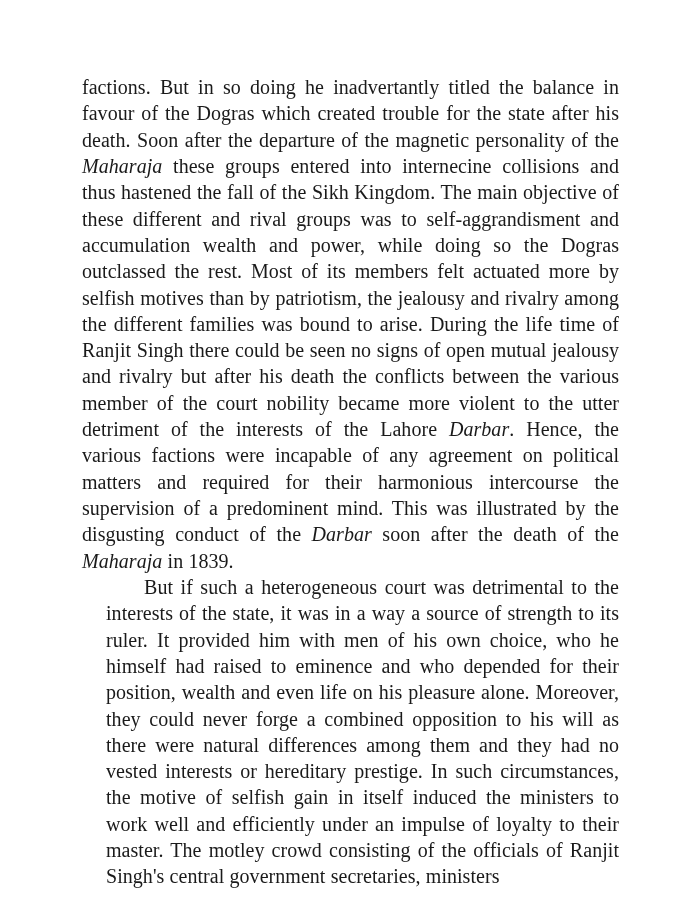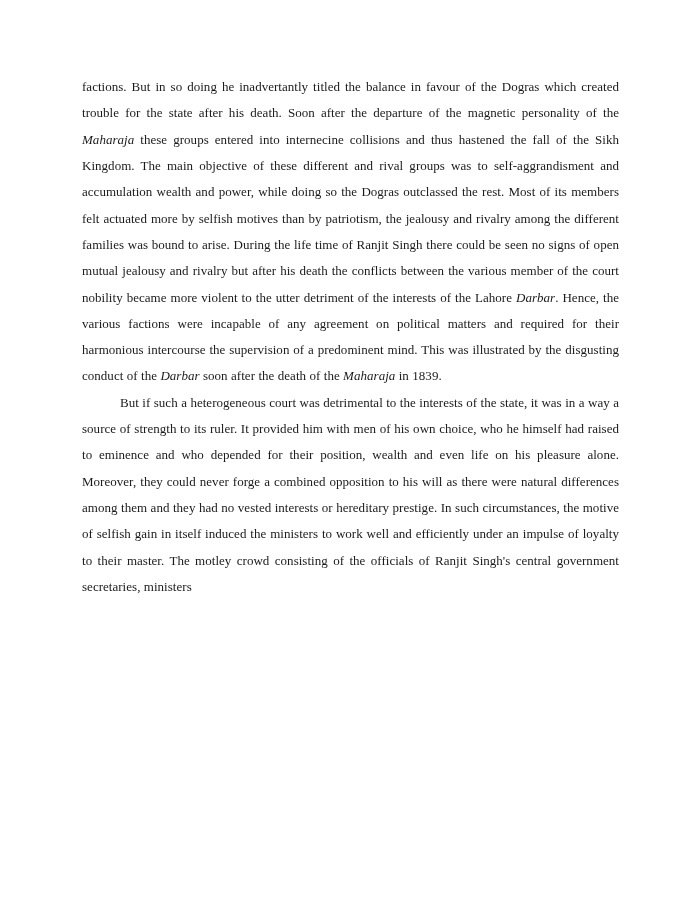--- a/index.html
+++ b/index.html
@@ -26,37 +26,38 @@
 
   .text-block {
     position: absolute;
     left: 82px;
     top: 74px;
     width: 537px;
   }
 
   .para {
     margin: 0;
-    font-size: 13px;
+    font-size: 20px;
     line-height: 26.32px;
     text-align: justify;
     text-justify: inter-word;
     color: #1a1a1a;
     word-spacing: 0.01em;
     letter-spacing: 0.002em;
     hyphens: none;
     -webkit-hyphens: none;
   }
 
   .para + .para {
     margin-top: 0;
   }
 
   .para--indent {
     text-indent: 38px;
+    margin-left: 24px;
   }
 
   
 
   em, .it {
     font-style: italic;
   }
 </style>
 </head>
 <body style="background: rgb(255, 255, 255);">

